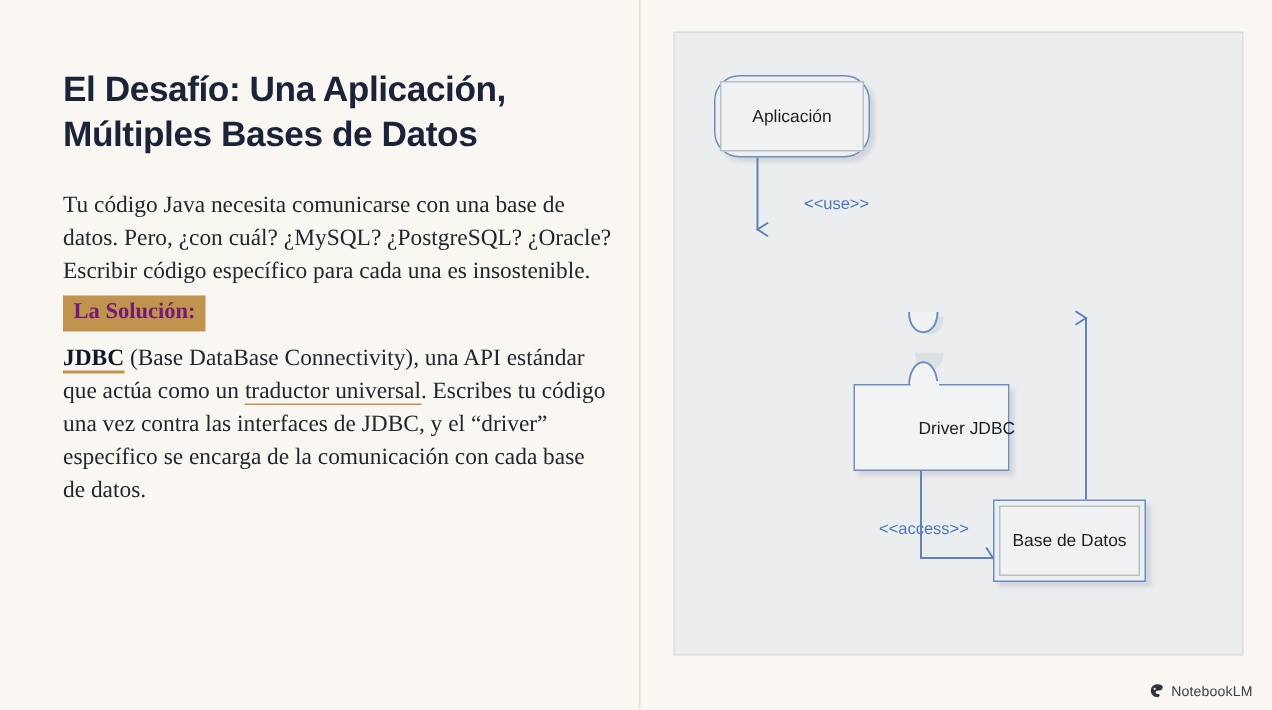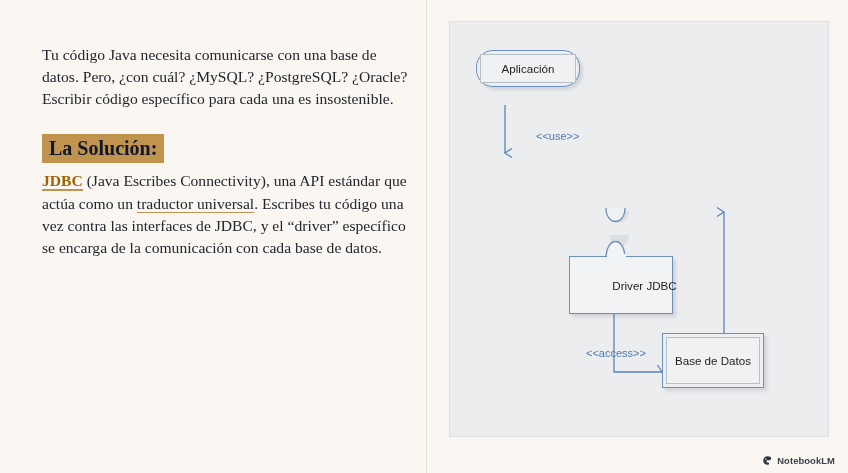--- a/index.html
+++ b/index.html
@@ -54,32 +54,31 @@
     line-height: 1.42;
     color: #23262e;
     margin: 0;
     white-space: pre-line;
   }
   #intro-para { margin-bottom: 4px; font-family: Liberation Serif, serif; }
 
   .solution-badge {
     display: inline-block;
     background: #c0944f;
-    color: #0f172a;
+    color: #701a75;
     font-family: "Liberation Serif", serif;
     font-weight: bold;
-    font-size: 20px;
+    font-size: 15px;
     line-height: 1;
     padding: 4px 7px 5px 7px;
     margin-bottom: 7px;
-    margin-top: 20px;
   }
   .b-jdbc {
     font-weight: bold;
-    color: #a16207;
+    color: #0f172a;
     border-bottom: 2px solid #c0944f;
   }
   .u-tan {
     border-bottom: 1.6px solid #c0944f;
   }
 
   
   #diagram-panel {
     position: absolute;
     left: 449px;
@@ -167,40 +166,40 @@
     bottom: 7px;
     display: flex;
     align-items: center;
     gap: 4px;
   }
   #watermark .wm-text {
     font-family: "Liberation Sans", sans-serif;
     font-size: 9.4px;
     color: #3a3f4a;
     letter-spacing: 0.1px;
-    font-weight: bold;
   }
 </style>
 </head>
 <body>
 
 <div id="slide">
 
   <div class="col-divider"></div>
 
   <div id="left-col">
 
+    <h1 id="page-title">El Desafío: Una Aplicación, Múltiples Bases de Datos</h1>
 
     <p id="intro-para" class="body-para">Tu código Java necesita comunicarse con una base de datos. Pero, ¿con cuál? ¿MySQL? ¿PostgreSQL? ¿Oracle?
 Escribir código específico para cada una es insostenible.</p>
 
     <div>
       <span class="solution-badge">La Solución:</span>
 
-      <p class="body-para"><span class="b-jdbc">JDBC</span><span> (Java Escribes Connectivity), una API estándar que actúa como un </span><span class="u-tan">traductor universal</span><span>. Escribes tu código una vez contra las interfaces de JDBC, y el “driver” específico se encarga de la comunicación con cada base de datos.</span></p>
+      <p class="body-para"><span class="b-jdbc">JDBC</span><span> (Base DataBase Connectivity), una API estándar que actúa como un </span><span class="u-tan">traductor universal</span><span>. Escribes tu código una vez contra las interfaces de JDBC, y el “driver” específico se encarga de la comunicación con cada base de datos.</span></p>
     </div>
   </div>
 
   <div id="diagram-panel">
     <div id="diagram-inner">
 
       <svg class="svg-layer" viewBox="0 0 380 416">
         <defs>
           <marker id="openArrowDown" markerWidth="12" markerHeight="12" refX="6" refY="9" orient="auto" markerUnits="userSpaceOnUse">
             <path d="M1.5,2 L6,9 L10.5,2" fill="none" stroke="#5a83bb" stroke-width="1.3"></path>
@@ -223,21 +222,21 @@
 
           <path d="M 160,189 C 160,205 179,205 179,189" fill="#d9dde1" stroke="none" opacity="0.85"></path>
           <path d="M 160,213 C 160,229 179,229 179,213" fill="#d9dde1" stroke="none" opacity="0.85"></path>
 
           <path d="M 156,186 C 156,204 175,204 175,186" fill="#eff1f3" stroke="#6e8fbe" stroke-width="1.3"></path>
 
           <path d="M 156,236 C 156,214 175,214 175,236" fill="#f1f3f5" stroke="#6e8fbe" stroke-width="1.3"></path>
         </g>
       </svg>
 
-      <div class="uml-node" id="node-aplicacion" style="left:26px; top:28px; width:104px; height:37px;border-radius:17px;">
+      <div class="uml-node" id="node-aplicacion" style="left:26px; top:28px; width:104px; height:55px;border-radius:17px;">
         <div class="inner">
           <span class="uml-label">Aplicación</span>
         </div>
       </div>
 
 
       <div id="driver-node">
         <div class="driver-body">
           <span class="uml-label">Driver JDBC</span>
         </div>

